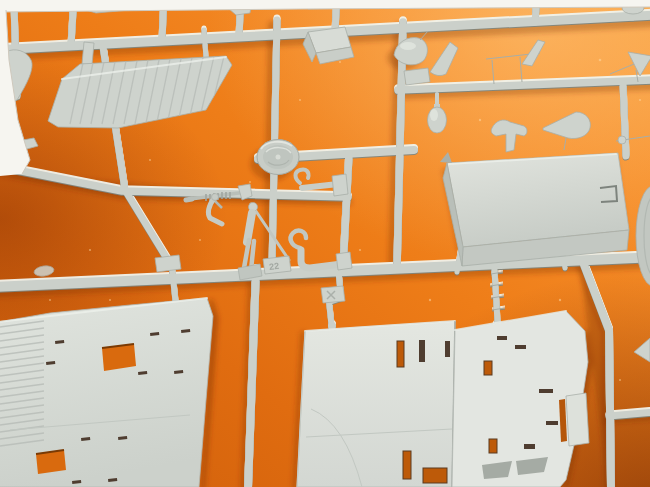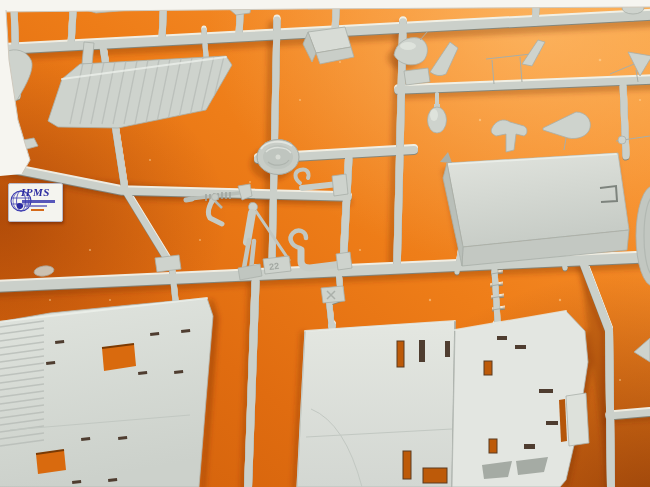--- a/index.html
+++ b/index.html
@@ -351,26 +351,13 @@
   <polygon class="part" points="650,338 634,352 650,362"></polygon>
 
   <g>
     <polygon points="0,0 650,0 650,7 300,9 0,12" fill="#f6f5f0"></polygon>
     <path d="M 0 12 L 300 9 L 650 7" stroke="#cfc9bd" stroke-width="1" fill="none"></path>
     <polygon points="0,10 6,10 9,60 18,120 30,160 22,174 0,176" fill="#f6f5f0"></polygon>
     <path d="M 6 10 L 9 60 L 18 120 L 30 160 L 22 174" stroke="#cfc9bd" stroke-width="1" fill="none"></path>
   </g>
 </svg>
 
-<div class="logo">
-  <svg width="24" height="33" viewBox="0 0 24 33">
-    <circle cx="12" cy="15" r="10" fill="none" stroke="#3b3bb0" stroke-width="1.1"></circle>
-    <ellipse cx="12" cy="15" rx="4.5" ry="10" fill="none" stroke="#3b3bb0" stroke-width="0.8"></ellipse>
-    <ellipse cx="12" cy="15" rx="8" ry="10" fill="none" stroke="#3b3bb0" stroke-width="0.6"></ellipse>
-    <path d="M 2.5 12 L 21.5 12 M 2.5 18 L 21.5 18" stroke="#3b3bb0" stroke-width="0.8"></path>
-    <path d="M 8 18 C 10 16 13 17 14 19 C 15 21 12 24 10 23 C 8 22 7 20 8 18 Z" fill="#2b2ba0"></path>
-  </svg>
-  <div class="title">IPMS</div>
-  <div class="bar1"></div>
-  <div class="bar2"></div>
-  <div class="bar3"></div>
 </div>
-</div>
 
 </body></html>

